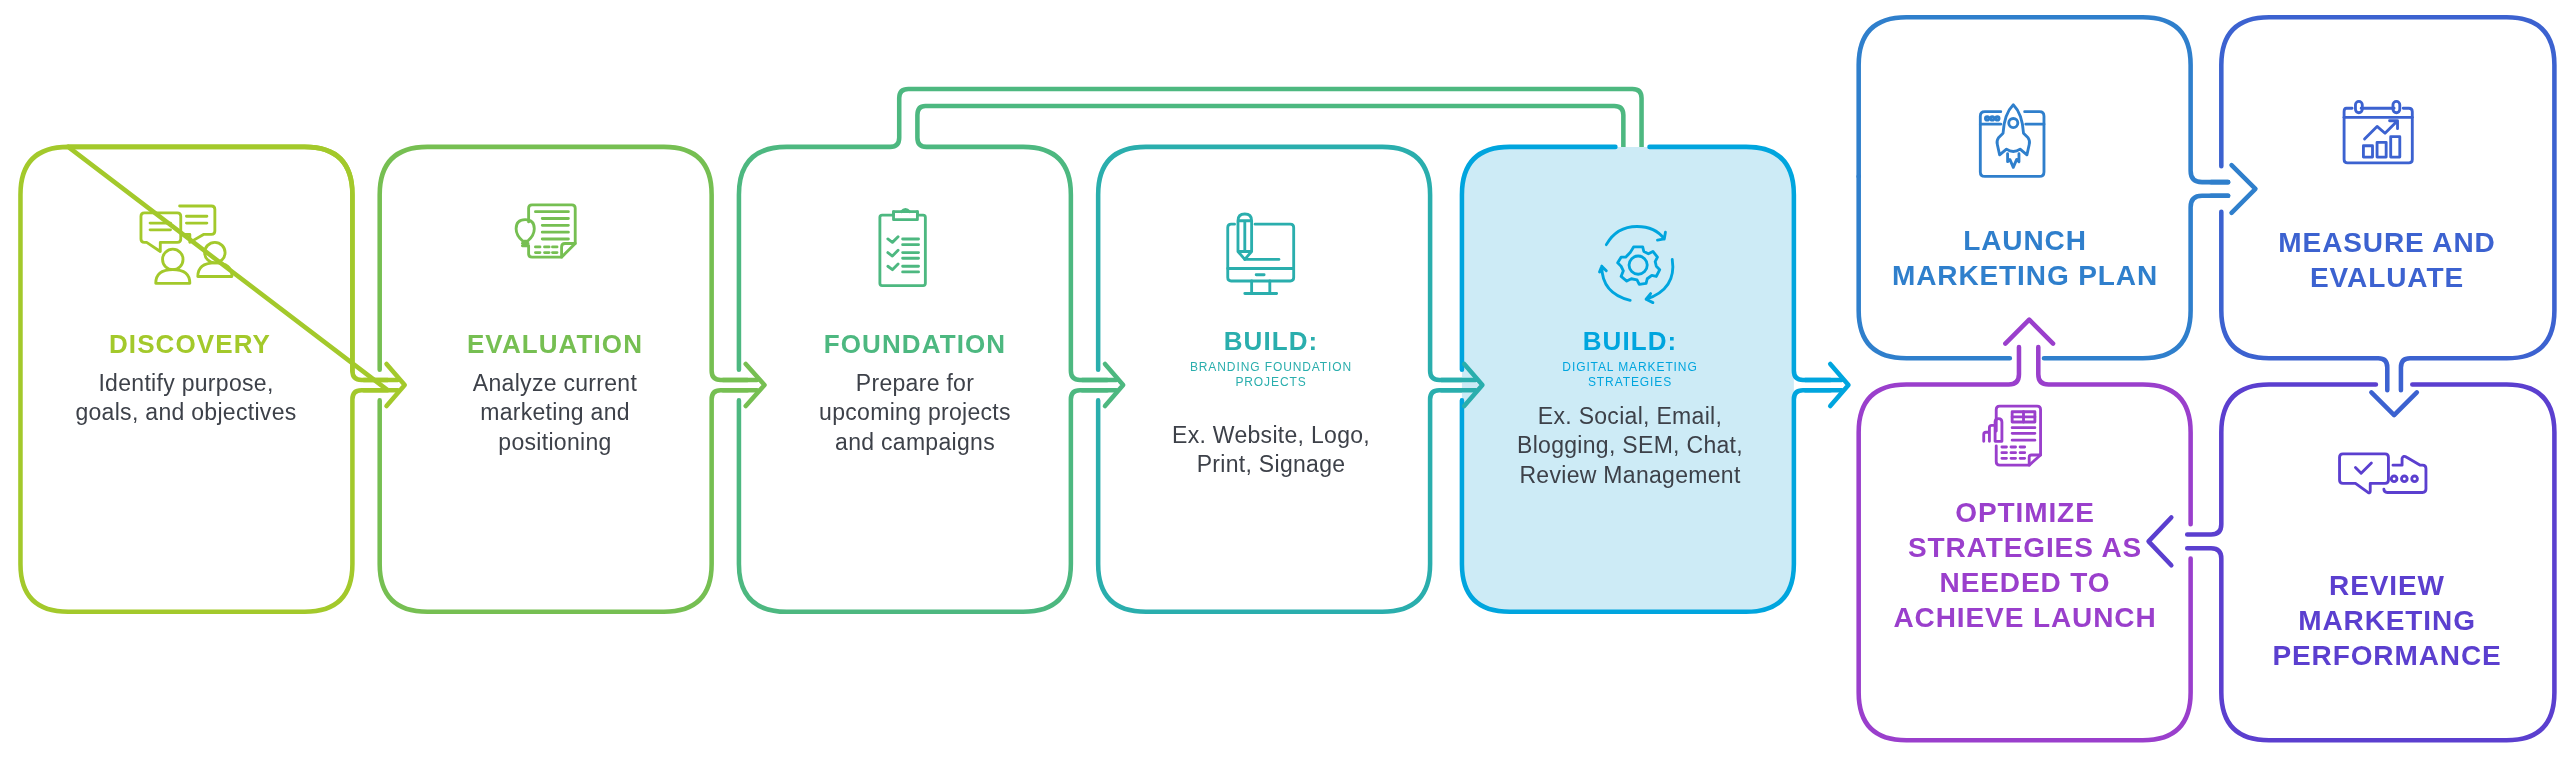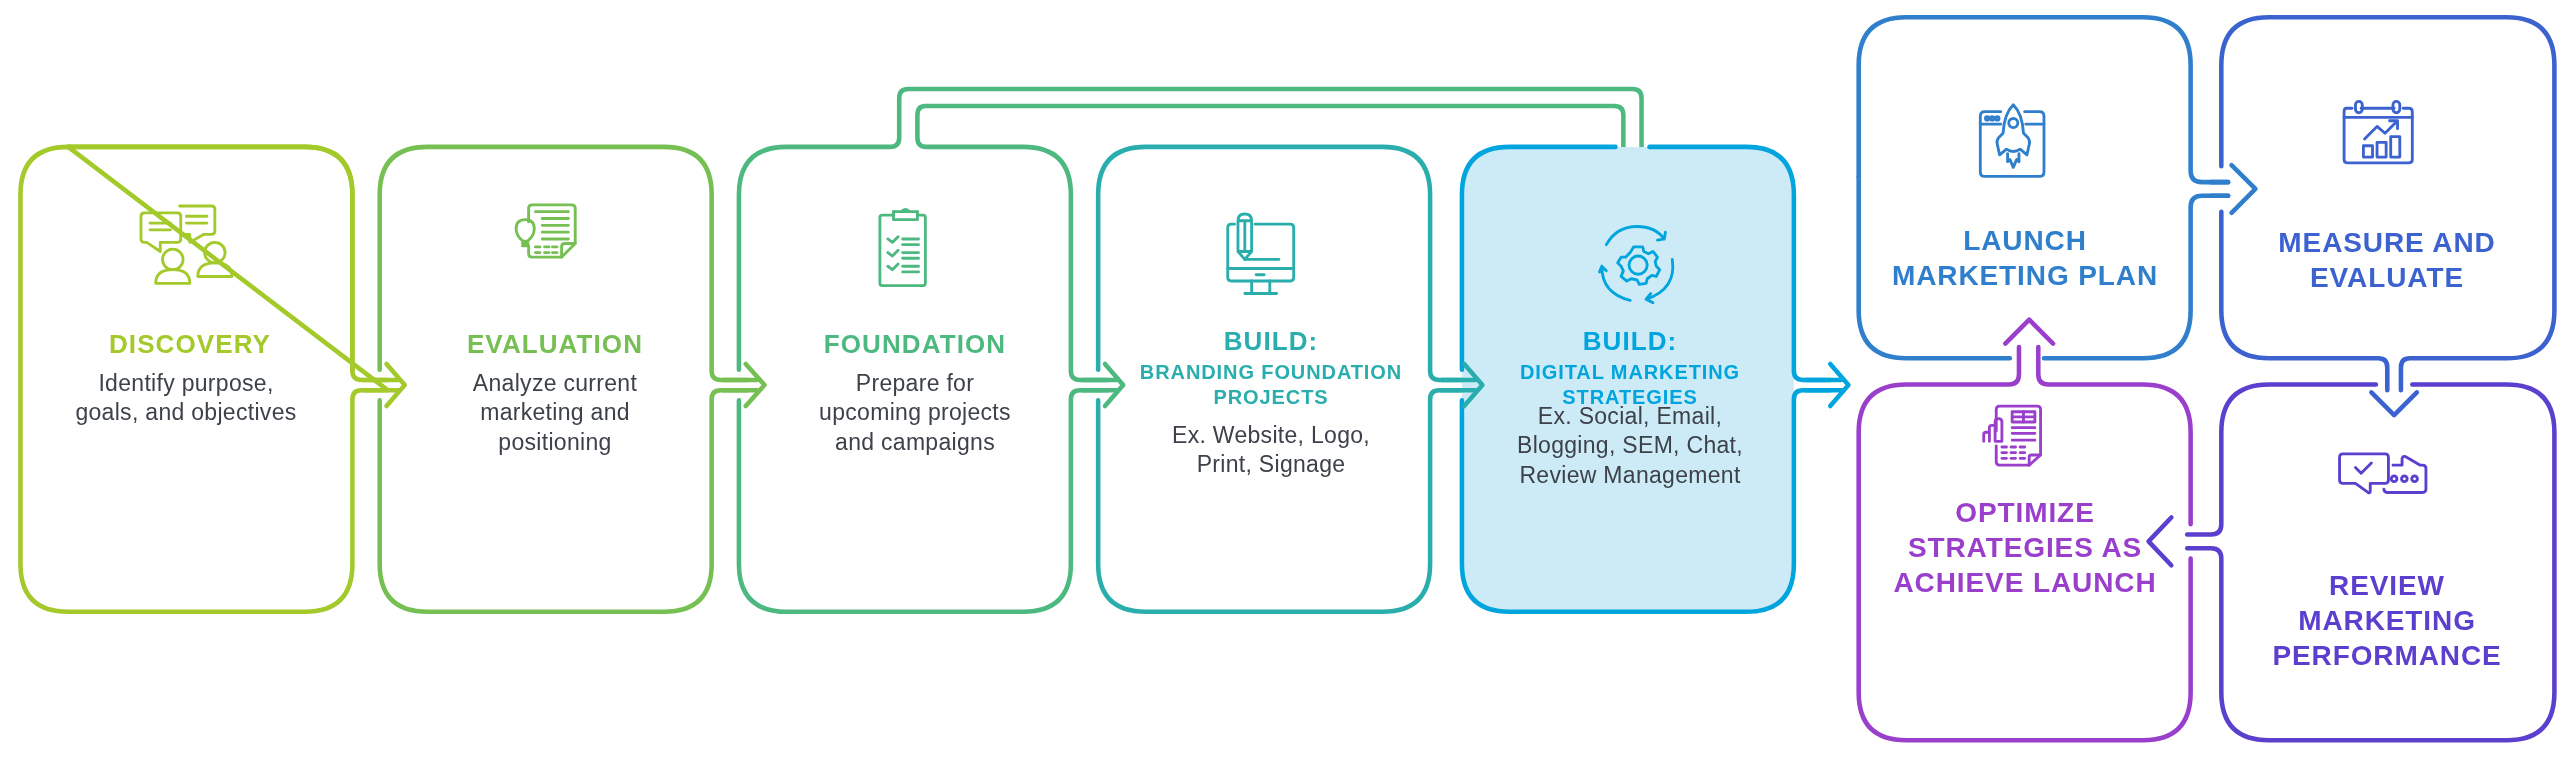--- a/index.html
+++ b/index.html
@@ -1,20 +1,20 @@
 <!DOCTYPE html>
 <html style="font-size:9px"><head>
 <meta charset="utf-8">
 <style>
   html, body { margin: 0; padding: 0; background: #ffffff; }
   body { width: 2576px; height: 761px; position: relative; overflow: hidden; font-family: "Liberation Sans", "DejaVu Sans", sans-serif; }
   svg#diagram { position: absolute; left: 0; top: 0; }
   .txt { position: absolute; text-align: center; transform: translateX(-50%); }
   .title { font-weight: 700; font-size: 26px; letter-spacing: 1.1px; line-height: 1.1; }
-  .subtitle { font-weight: 700; font-size: 20px; letter-spacing: 0.9px; line-height: 1.25; }
+  .subtitle { font-weight: 400; font-size: 12px; letter-spacing: 0.9px; line-height: 1.25; }
   .desc { font-size: 23px; color: #3d4149; line-height: 1.28; letter-spacing: 0.3px; }
   .rtitle { font-weight: 700; font-size: 28px; letter-spacing: 0.9px; line-height: 1.25; }
 </style>
 </head>
 <body>
 
 <svg id="diagram" width="2576" height="761" viewBox="0 0 4532 1338" xmlns="http://www.w3.org/2000/svg" fill="none" stroke-linecap="round" stroke-linejoin="round">
 
   <g>
     <path d="M 120 258 L 536 258 Q 620 258 620 342 L 620 652 Q 620 668 636 668 L 682 668" stroke="#a3c92b" stroke-width="8"></path>
@@ -234,15 +234,16 @@
   <div>EVALUATE</div>
 </div>
 <div class="txt rtitle" style="left:2387px; top:568px; width:318px; color:#5b3fcf;">
   <div>REVIEW</div>
   <div>MARKETING</div>
   <div>PERFORMANCE</div>
 </div>
 <div class="txt rtitle" style="left:2025px; top:495px; width:318px; color:#9a3fcc;">
   <div>OPTIMIZE</div>
   <div>STRATEGIES AS</div>
+  <div>NEEDED TO</div>
   <div>ACHIEVE LAUNCH</div>
 </div>
 
 
 </body></html>

